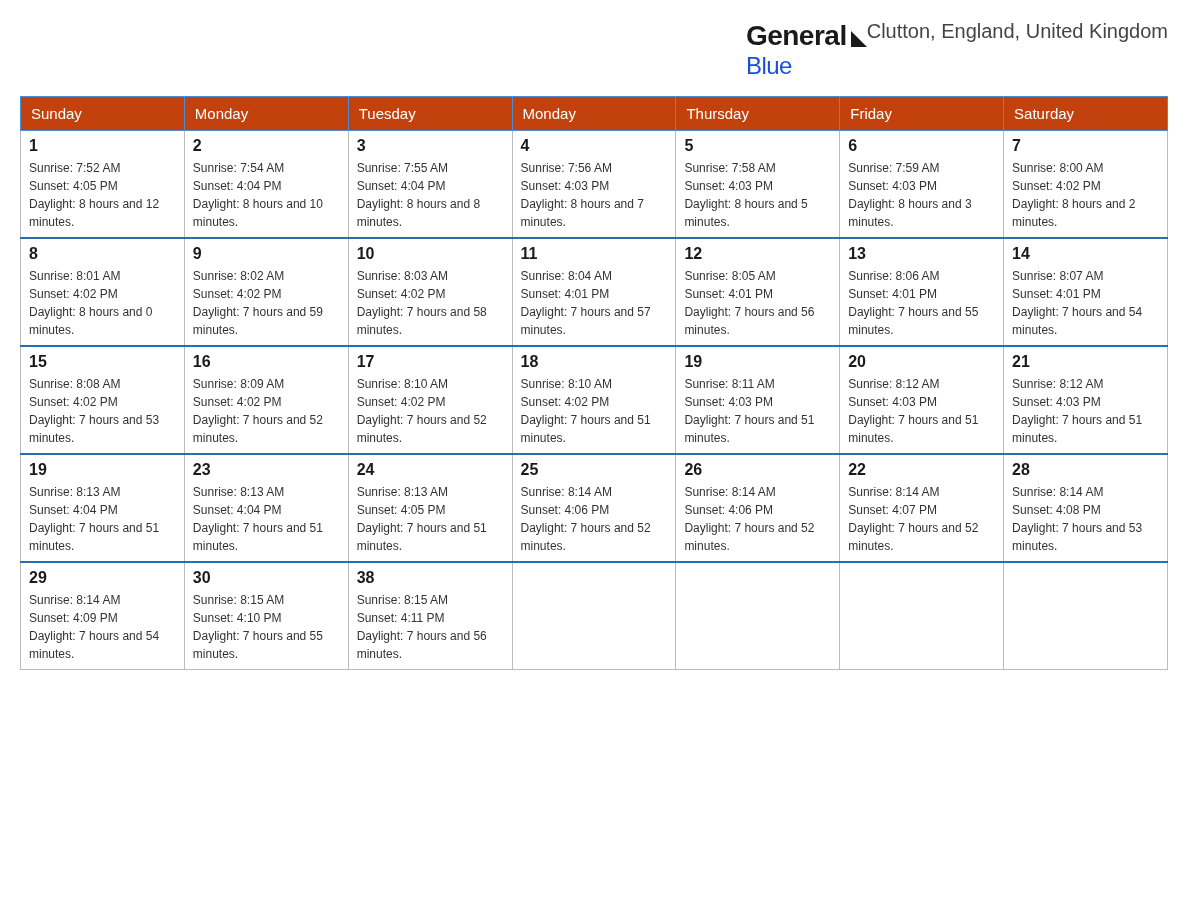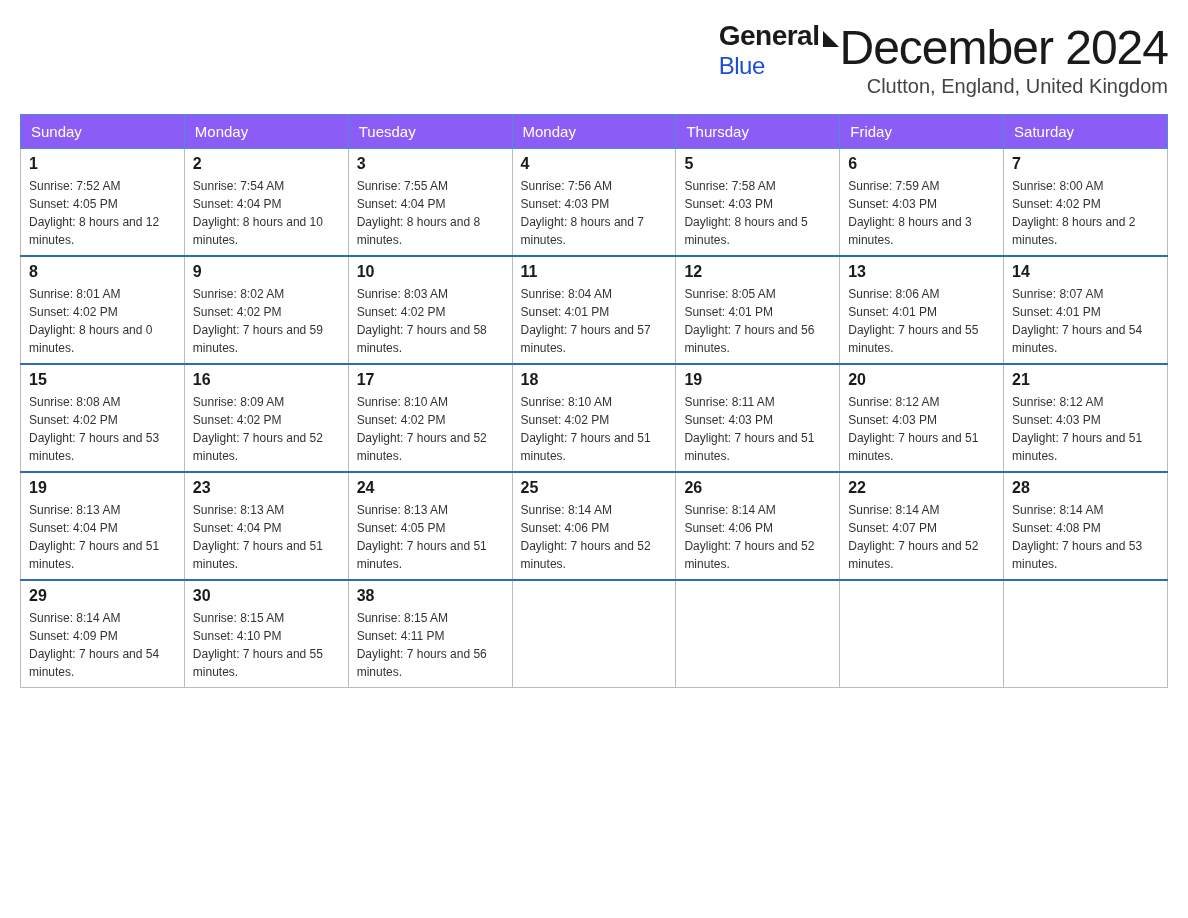--- a/index.html
+++ b/index.html
@@ -47,21 +47,21 @@
     .location {
       font-size: 20px;
       color: #444;
     }
     .calendar {
       width: 100%;
       border-collapse: collapse;
       border: 1px solid #bbb;
     }
     .calendar th {
-      background-color: #8b5cf6;
+      background-color: #c2410c;
       color: #fff;
       font-size: 15px;
       font-weight: normal;
       padding: 8px 10px;
       text-align: left;
       border: 1px solid #4a8dd5;
     }
     .calendar td {
       vertical-align: top;
       border: 1px solid #bbb;
@@ -93,21 +93,20 @@
 
 <div class="header">
   <div class="logo">
     <div style="display:flex; align-items:center;">
       <span class="logo-general">General</span>
       <div style="width:0;height:0;border-left:16px solid #1a1a1a;border-top:16px solid transparent;border-bottom:0px solid transparent;margin-left:4px;margin-top:6px;"></div>
     </div>
     <span class="logo-blue">Blue</span>
   </div>
   <div class="title-block">
-    <div class="month-title">December 2024</div>
     <div class="location">Clutton, England, United Kingdom</div>
   </div>
 </div>
 
 <table class="calendar">
   <thead>
     <tr>
       <th>Sunday</th>
       <th>Monday</th>
       <th>Tuesday</th>

